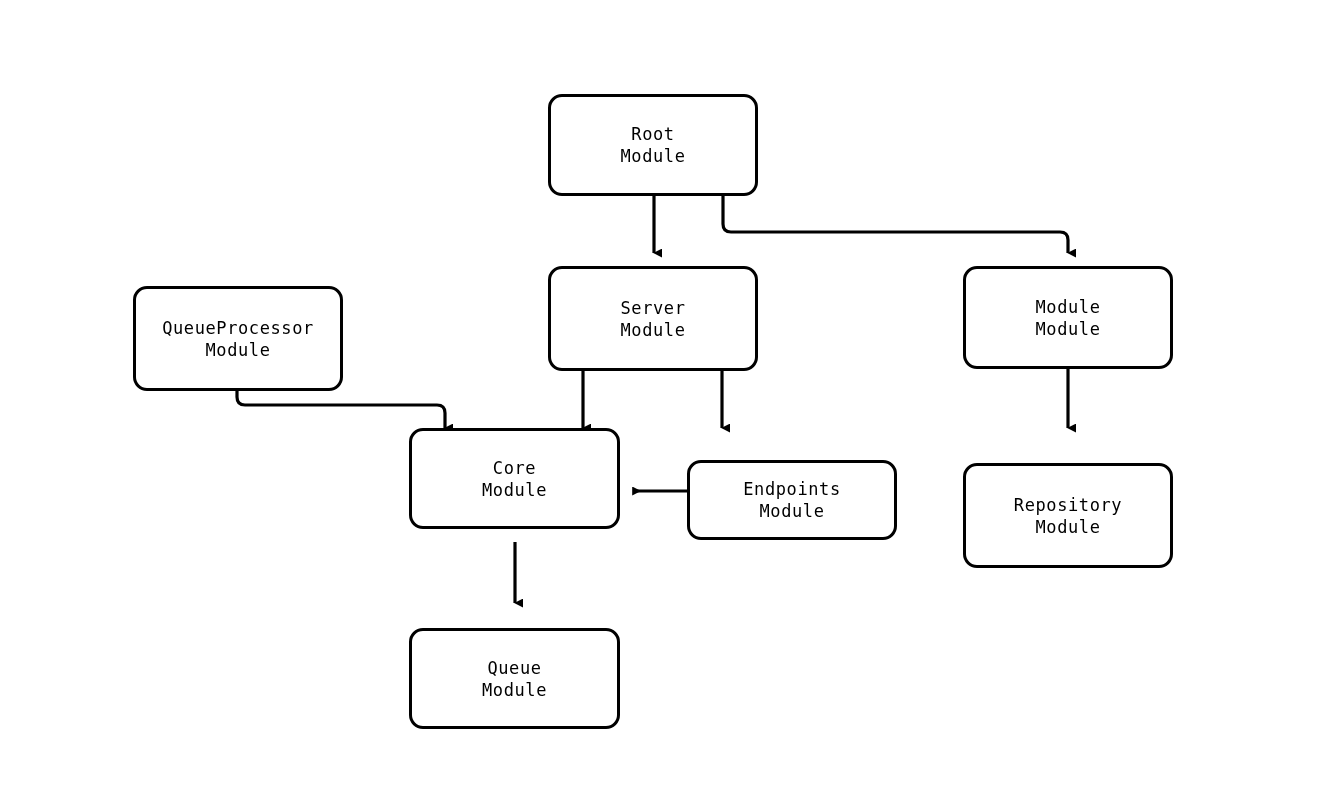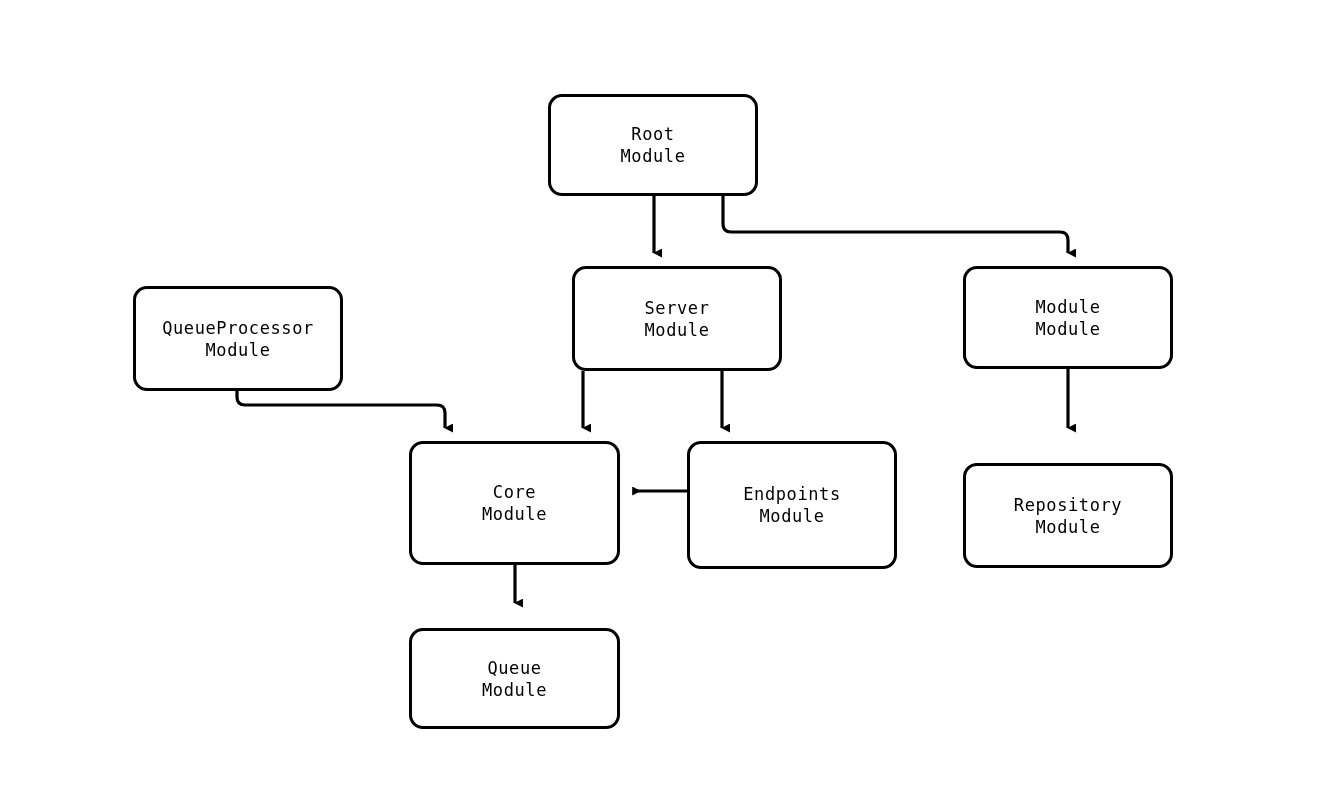--- a/index.html
+++ b/index.html
@@ -83,36 +83,36 @@
   <div class="node" style="left:548px; top:94px; width:210px; height:102px;">
     <div class="node-line">Root</div>
     <div class="node-line">Module</div>
   </div>
 
   <div class="node" style="left:133px; top:266px; width:210px; height:105px;margin-top:20px;">
     <div class="node-line">QueueProcessor</div>
     <div class="node-line">Module</div>
   </div>
 
-  <div class="node" style="left:572px; top:266px; width:210px; height:105px;">
+  <div class="node" style="left:548px; top:266px; width:210px; height:105px;">
     <div class="node-line">Server</div>
     <div class="node-line">Module</div>
   </div>
 
   <div class="node" style="left:963px; top:266px; width:210px; height:103px;">
     <div class="node-line">Module</div>
     <div class="node-line">Module</div>
   </div>
 
-  <div class="node" style="left:409px; top:441px; width:211px; height:124px;">
+  <div class="node" style="left:409px; top:428px; width:211px; height:101px;">
     <div class="node-line">Core</div>
     <div class="node-line">Module</div>
   </div>
 
-  <div class="node" style="left:687px; top:441px; width:210px; height:128px;">
+  <div class="node" style="left:687px; top:460px; width:210px; height:80px;">
     <div class="node-line">Endpoints</div>
     <div class="node-line">Module</div>
   </div>
 
   <div class="node" style="left:963px; top:463px; width:210px; height:105px;">
     <div class="node-line">Repository</div>
     <div class="node-line">Module</div>
   </div>
 
   <div class="node" style="left:409px; top:628px; width:211px; height:101px;">

